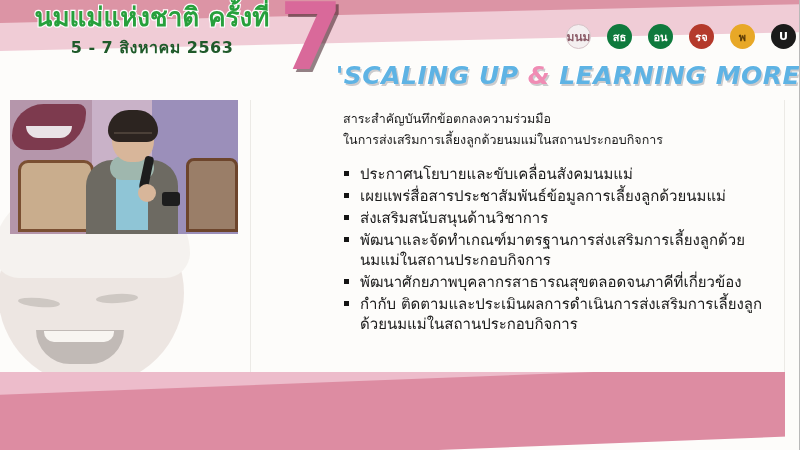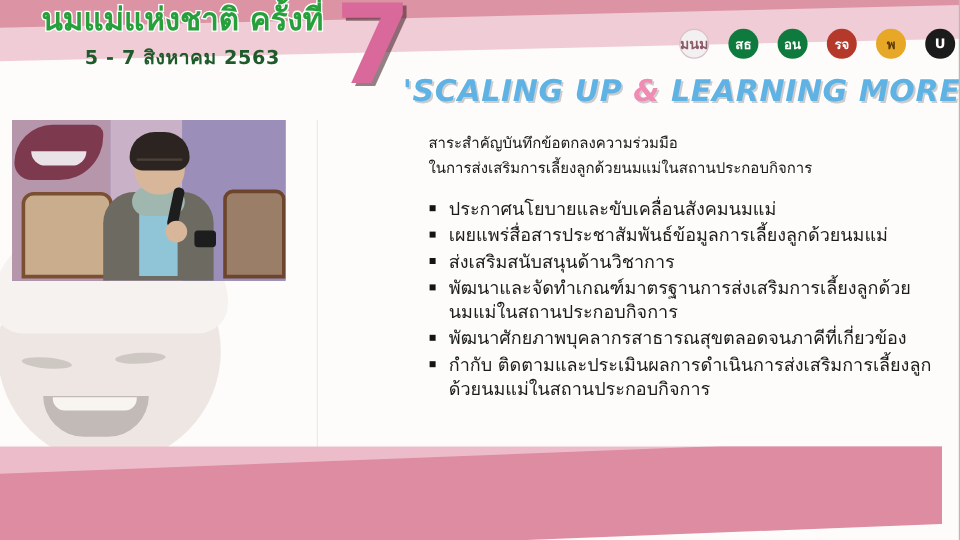--- a/index.html
+++ b/index.html
@@ -222,21 +222,21 @@
     position:absolute; left:128px; top:84px; width:18px; height:18px;
     background:#d8b69a; border-radius:50%;
   }
   .v-clicker {
     position:absolute; left:152px; top:92px; width:18px; height:14px;
     background:#1d1d1d; border-radius:3px;
   }
 
   
   .content-panel {
-    position: absolute; left: 264px; top: 100px;
+    position: absolute; left: 250px; top: 100px;
     width: 535px; height: 300px;
     background: #fdfcfa;
     border-left: 1px solid #eceae6;
     border-right: 1px solid #eceae6;
     z-index: 4;
   }
   .content-inner {
     position: absolute; left: 92px; top: 8px;
     width: 420px;
   }

